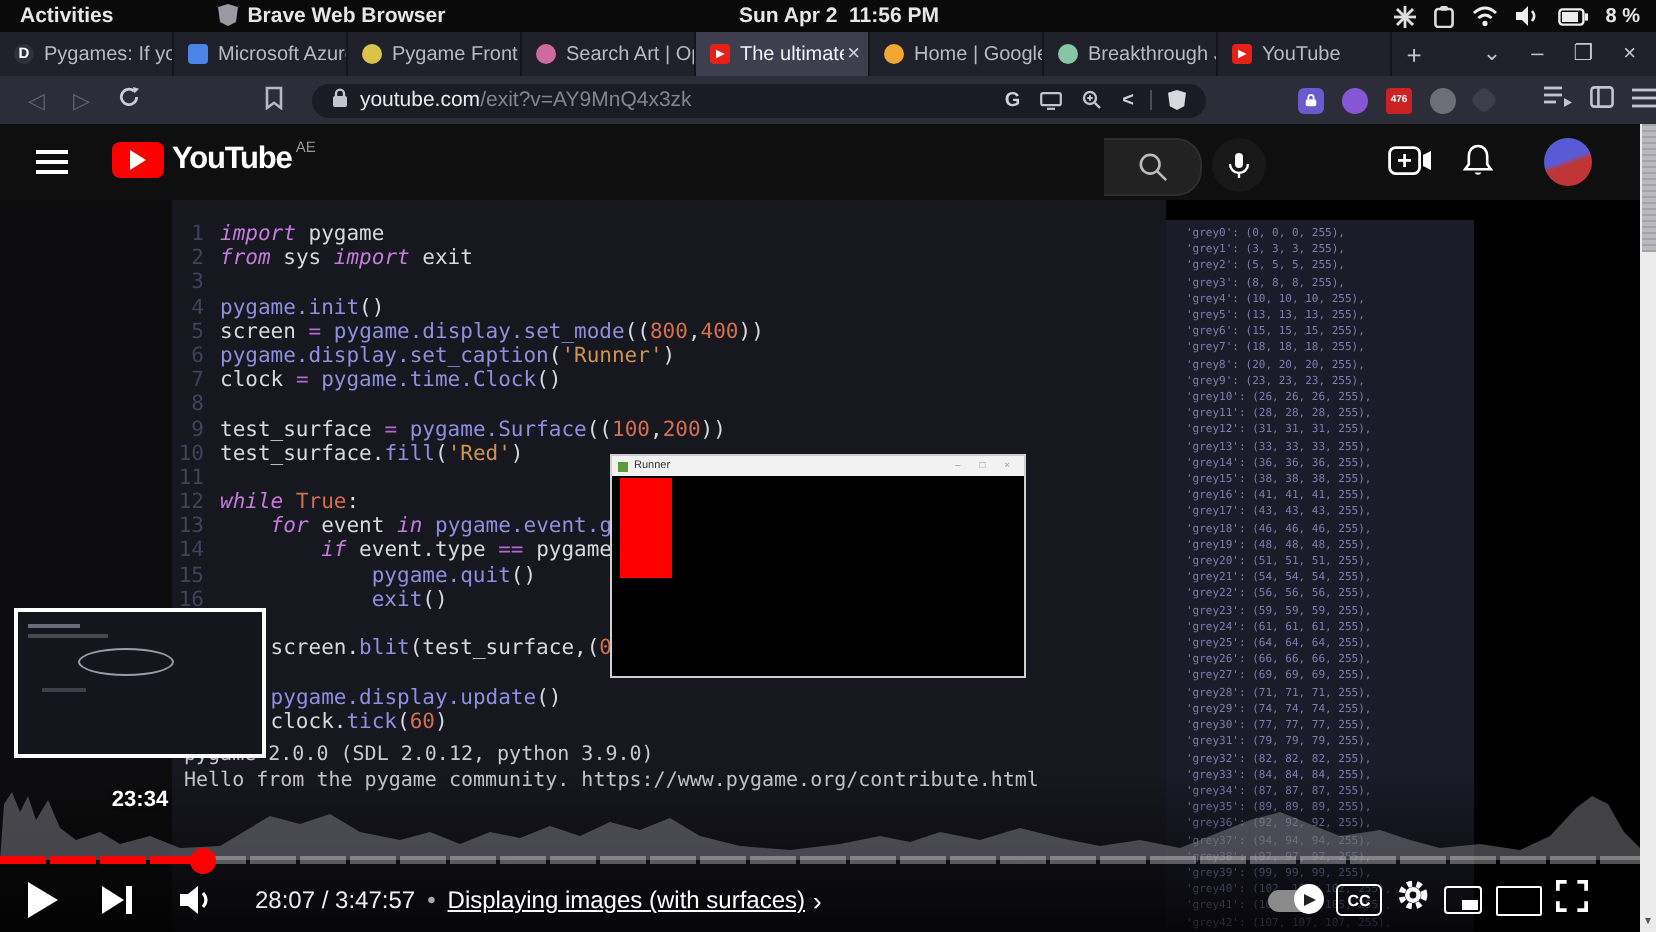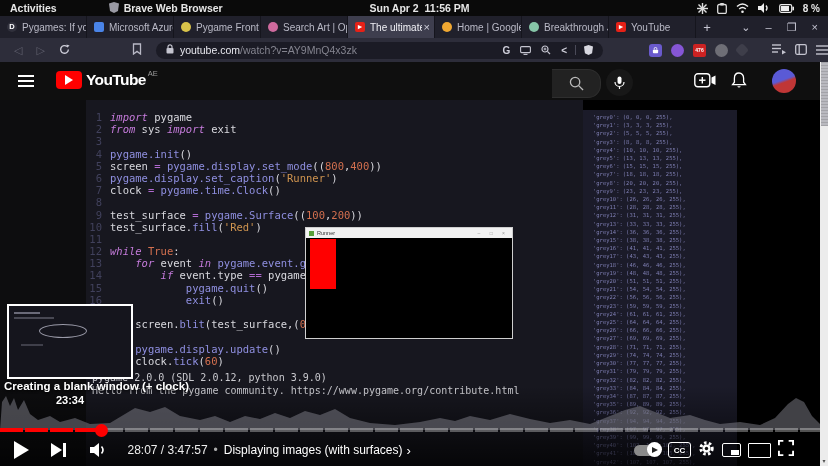--- a/index.html
+++ b/index.html
@@ -130,21 +130,21 @@
   
   .controls{left:0;top:334px;width:820px;height:32px;z-index:7;display:flex;align-items:center;}
   .ctl{display:flex;align-items:center;justify-content:center;}
   .playbtn{margin-left:14px;width:0;height:0;border-left:15px solid #fff;border-top:9px solid transparent;border-bottom:9px solid transparent;}
   .nextbtn{margin-left:22px;display:flex;align-items:center;}
   .nextbtn .tri{width:0;height:0;border-left:11px solid #fff;border-top:7px solid transparent;border-bottom:7px solid transparent;}
   .nextbtn .bar{width:2.5px;height:14px;background:#fff;margin-left:1px;}
   .volbtn{margin-left:24px;}
   .timetext{margin-left:18px;color:#eee;font-size:12px;white-space:pre;}
   .chapsep{color:#aaa;font-size:12px;margin:0 6px;}
-  .chaptext{color:#fff;font-size:12px;}
+  .chaptext{color:#fff;font-size:12px;text-decoration:underline;}
   .chapchev{color:#fff;font-size:13px;margin-left:4px;}
   .rightctls{margin-left:auto;display:flex;align-items:center;gap:7px;margin-right:26px;}
   .autoplay{width:27px;height:11px;background:#8a8a8a;border-radius:6px;position:relative;}
   .autoplay .knob{position:absolute;right:-1px;top:-2.5px;width:15px;height:15px;border-radius:50%;background:#fff;
                   display:flex;align-items:center;justify-content:center;}
   .autoplay .knob i{width:0;height:0;border-left:6px solid #222;border-top:3.5px solid transparent;border-bottom:3.5px solid transparent;margin-left:1px;}
   .ccbtn{width:21px;height:14px;border:1.7px solid #fff;border-radius:3px;color:#fff;font-size:8px;font-weight:bold;
          display:flex;align-items:center;justify-content:center;}
   .minibtn{width:17px;height:12px;border:1.7px solid #fff;border-radius:2px;position:relative;}
   .minibtn i{position:absolute;right:1px;bottom:1px;width:8px;height:5px;background:#fff;}
@@ -261,21 +261,21 @@
         </svg>
     </span>
     <div class="urlbar">
       <span class="lock">
         <svg width="8" height="10" viewBox="0 0 8 10">
             <rect x="0.5" y="4" width="7" height="5.5" rx="1" fill="#c4c4cf"></rect>
             <path d="M2 4 V2.8 a2 2 0 0 1 4 0 V4" fill="none" stroke="#c4c4cf" stroke-width="1.2"></path>
           </svg>
       </span>
       <span class="host">youtube.com</span>
-        <span class="path">/watch?v=AY9MnQ4x3zk</span>
+        <span class="path">/exit?v=AY9MnQ4x3zk</span>
       <span class="barsp"></span>
       <span class="barico">G</span>
       <span class="barico">
         <svg width="11" height="9" viewBox="0 0 11 9">
             <rect x="0.6" y="0.6" width="9.8" height="6" rx="1" fill="none" stroke="#c4c4cf" stroke-width="1.1"></rect>
             <line x1="3.5" y1="8.4" x2="7.5" y2="8.4" stroke="#c4c4cf" stroke-width="1.1"></line>
           </svg>
       </span>
       <span class="barico">
         <svg width="10" height="10" viewBox="0 0 10 10">
@@ -444,21 +444,20 @@
     <svg class="abs heatmap" width="820" height="40" viewBox="0 0 820 40">
       <path d="M0,40 L2,12 L6,6 L10,16 L14,8 L18,20 L24,10 L30,24 L38,30 L50,26 L60,32 L75,28 L90,34 L110,33 L125,24 L135,18 L150,22 L165,17 L180,26 L200,30 L215,26 L230,32 L245,26 L260,29 L275,23 L290,28 L305,21 L320,25 L335,19 L350,28 L370,33 L395,35 L420,32 L440,28 L455,31 L470,26 L490,30 L510,24 L530,29 L550,33 L570,30 L590,34 L610,26 L625,20 L640,16 L655,22 L670,28 L690,25 L705,30 L720,34 L740,32 L760,35 L775,28 L788,14 L796,8 L804,12 L812,26 L820,34 L820,40 Z" fill="rgba(130,130,140,0.5)"></path>
     </svg>
 
     <div class="abs thumbprev">
       <span class="tl" style="left:5px;top:6px;width:26px"></span>
       <span class="tl" style="left:5px;top:11px;width:40px;opacity:.6"></span>
       <span class="tellipse"></span>
       <span class="tl" style="left:12px;top:38px;width:22px;opacity:.5"></span>
     </div>
-    <div class="abs prevtitle">Creating a blank window (+ clock)</div>
     <div class="abs prevtime">23:34</div>
 
     <div class="abs progress">
       <div class="prog-track"></div>
       <div class="prog-played" style="width: 101px; background: repeating-linear-gradient(90deg, rgb(255, 0, 0) 0px, rgb(255, 0, 0) 23px, transparent 23px, transparent 25px);"></div>
       <div class="playhead" style="left: 95px; background: rgb(255, 0, 0);"></div>
     </div>
 
     <div class="abs controls">
       <span class="ctl playbtn"></span>

